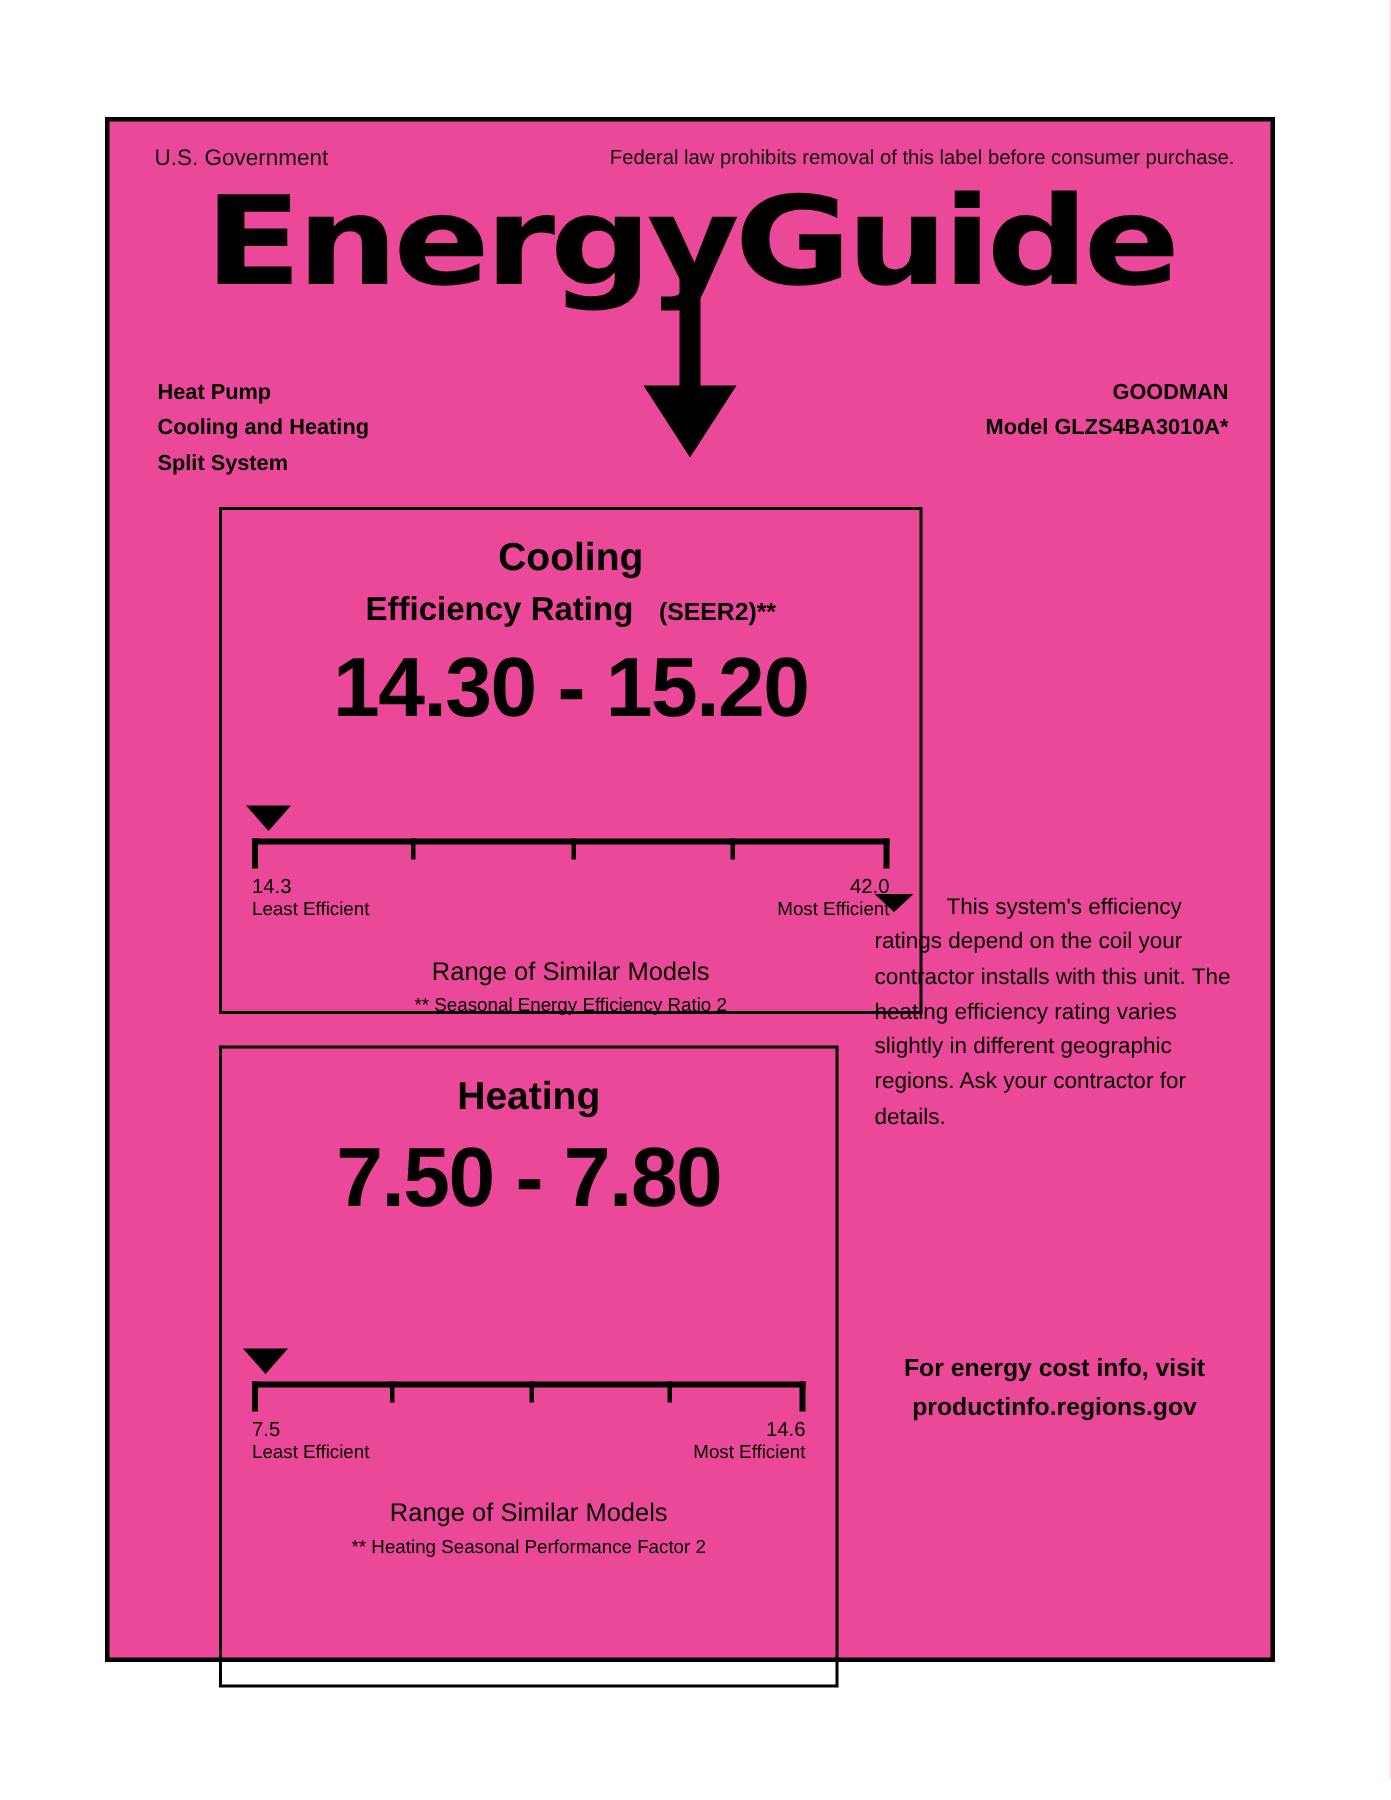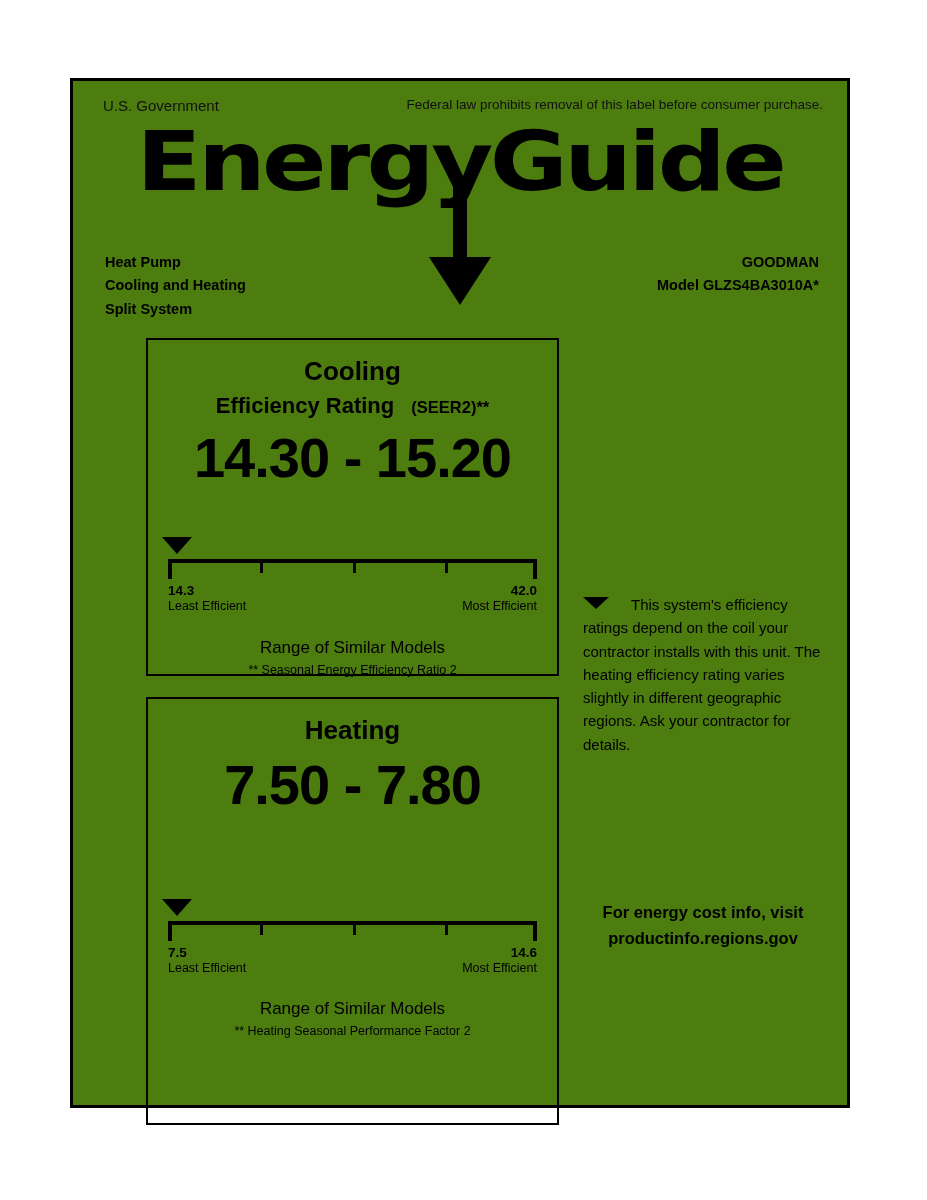--- a/index.html
+++ b/index.html
@@ -14,21 +14,21 @@
     position: relative;
     overflow: hidden;
   }
 
   .label {
     position: absolute;
     left: 70px;
     top: 78px;
     width: 780px;
     height: 1030px;
-    background: #4d7c0f;
+    background: #ec4899;
     border: 3px solid #000;
     box-sizing: border-box;
   }
 
   
   .top-row {
     position: absolute;
     left: 30px;
     top: 16px;
     width: 720px;
@@ -111,21 +111,21 @@
     line-height: 1.62;
     color: #000;
   }
 
   
   .rating-box {
     position: absolute;
     border: 2px solid #000;
     box-sizing: border-box;
   }
-  #cooling-box { left: 73px; top: 257px; width: 413px; height: 338px; }
+  #cooling-box { left: 73px; top: 257px; width: 469px; height: 338px; }
   #heating-box { left: 73px; top: 616px; width: 413px; height: 428px; }
 
   .rb-title {
     text-align: center;
     font-size: 26px;
     font-weight: bold;
     margin-top: 16px;
     color: #000;
   }
   .rb-sub {
@@ -193,21 +193,21 @@
     height: 14px;
     background: #000;
   }
   .scale-ends {
     position: relative;
     margin-top: 2px;
     height: 34px;
   }
   .end-left { position: absolute; left: 0; text-align: left; }
   .end-right { position: absolute; right: 0; text-align: right; }
-  .end-num { font-size: 13.5px; font-weight: bold; color: #000; }
+  .end-num { font-size: 13.5px; font-weight: normal; color: #000; }
   .end-txt { font-size: 12.5px; color: #000; margin-top: 1px; }
 
   .rb-range {
     position: absolute;
     left: 0; right: 0;
     text-align: center;
     font-size: 17px;
     color: #000;
   }
   #cooling-range { top: 298px; }

